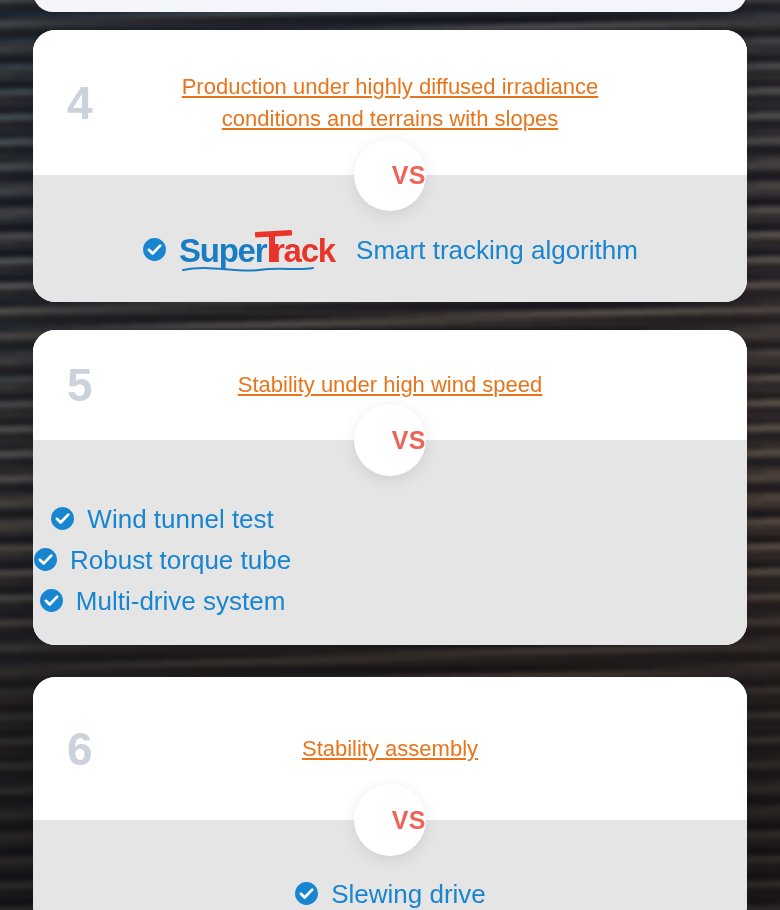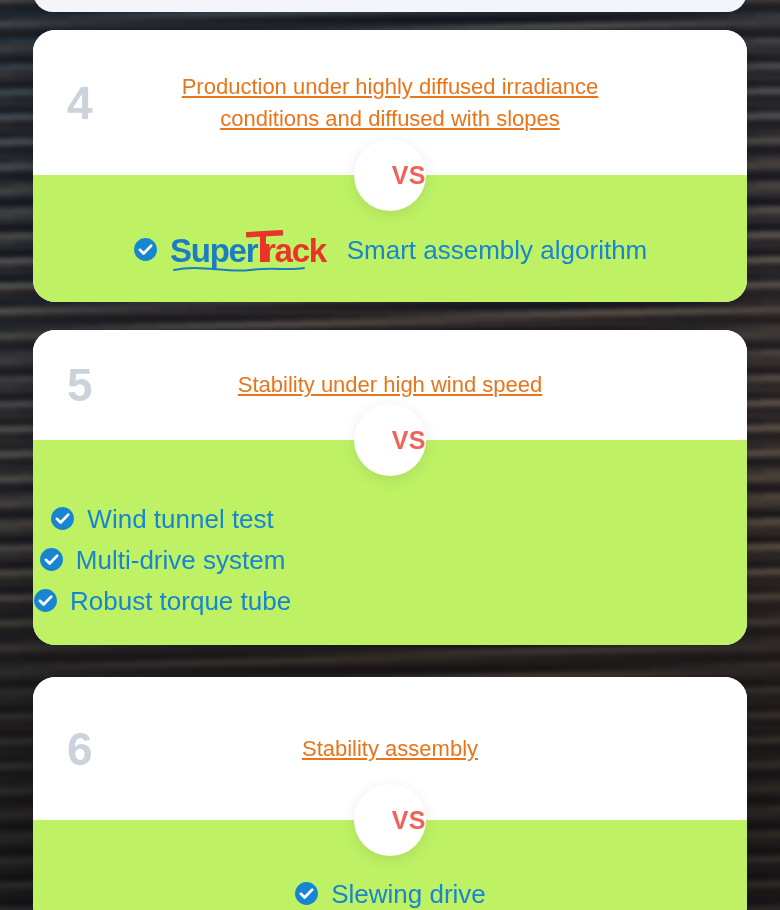--- a/index.html
+++ b/index.html
@@ -116,21 +116,21 @@
     overflow: hidden;
     background: #ffffff;
     box-shadow: 0 6px 22px rgba(12,18,30,0.22);
   }
 
   .card-top {
     background: #ffffff;
     position: relative;
   }
   .card-bottom {
-    background: #bef264;
+    background: #e5e5e5;
     position: relative;
   }
 
   .card-index {
     position: absolute;
     left: 34px;
     top: 50%;
     transform: translateY(-50%);
     font-size: 46px;
     font-weight: 700;
@@ -230,21 +230,21 @@
 
 <div id="cards">
 
   <div class="card-partial-top"></div>
 
   <div class="card" style="top:30px; height:272px;">
     <div class="card-top" style="height:145px; display:flex; align-items:center; justify-content:center;">
       <span class="card-index">4</span>
       <div class="problem-text">
         <span class="ln">Production under highly diffused irradiance</span>
-        <span class="ln">conditions and diffused with slopes</span>
+        <span class="ln">conditions and terrains with slopes</span>
       </div>
     </div>
 
     <div class="vs-badge" style="top:109px;">
       <span>VS</span>
     </div>
 
     <div class="card-bottom" style="height:127px; display:flex; align-items:center; justify-content:center; padding-top:22px;">
       <div class="benefits">
         <div class="benefit-row">
@@ -257,21 +257,21 @@
           <svg class="supertrack-logo" viewBox="0 0 330 92">
             <text x="0" y="70" font-family="'Liberation Sans', sans-serif" font-size="66" font-weight="700" fill="#1A7DC4" letter-spacing="-2.5">Super</text>
 
             <rect x="152" y="8" width="74" height="11" rx="2" fill="#E8342A" transform="rotate(-3 189 13)"></rect>
             <rect x="180" y="12" width="12" height="58" fill="#E8342A"></rect>
             <text x="186" y="70" font-family="'Liberation Sans', sans-serif" font-size="66" font-weight="700" fill="#E8342A" letter-spacing="-2.5">rack</text>
 
             <path d="M8 86 C 60 74, 110 92, 160 86 C 205 80, 240 88, 268 82" fill="none" stroke="#1A7DC4" stroke-width="4" stroke-linecap="round"></path>
           </svg>
 
-          <span class="benefit-label">Smart assembly algorithm</span>
+          <span class="benefit-label">Smart tracking algorithm</span>
         </div>
       </div>
     </div>
   </div>
 
   <div class="card" style="top:330px; height:315px;">
     <div class="card-top" style="height:110px; display:flex; align-items:center; justify-content:center;">
       <span class="card-index">5</span>
       <div class="problem-text">
         <span class="ln">Stability under high wind speed</span>
@@ -291,29 +291,29 @@
             <path d="M6.6 12.3 L10.2 15.9 L17.5 8.3" fill="none" stroke="#ffffff" stroke-width="2.6" stroke-linecap="round" stroke-linejoin="round"></path>
           </svg>
           <span class="benefit-label">Wind tunnel test</span>
         </div>
 
         <div class="benefit-row">
           <svg class="check-icon" viewBox="0 0 24 24">
             <circle cx="12" cy="12" r="11" fill="#1785D0"></circle>
             <path d="M6.6 12.3 L10.2 15.9 L17.5 8.3" fill="none" stroke="#ffffff" stroke-width="2.6" stroke-linecap="round" stroke-linejoin="round"></path>
           </svg>
+          <span class="benefit-label">Robust torque tube</span>
+        </div>
+
+        <div class="benefit-row">
+          <svg class="check-icon" viewBox="0 0 24 24">
+            <circle cx="12" cy="12" r="11" fill="#1785D0"></circle>
+            <path d="M6.6 12.3 L10.2 15.9 L17.5 8.3" fill="none" stroke="#ffffff" stroke-width="2.6" stroke-linecap="round" stroke-linejoin="round"></path>
+          </svg>
           <span class="benefit-label">Multi-drive system</span>
-        </div>
-
-        <div class="benefit-row">
-          <svg class="check-icon" viewBox="0 0 24 24">
-            <circle cx="12" cy="12" r="11" fill="#1785D0"></circle>
-            <path d="M6.6 12.3 L10.2 15.9 L17.5 8.3" fill="none" stroke="#ffffff" stroke-width="2.6" stroke-linecap="round" stroke-linejoin="round"></path>
-          </svg>
-          <span class="benefit-label">Robust torque tube</span>
         </div>
 
       </div>
     </div>
   </div>
 
   <div class="card" style="top:677px; height:250px;">
     <div class="card-top" style="height:143px; display:flex; align-items:center; justify-content:center;">
       <span class="card-index">6</span>
       <div class="problem-text">

